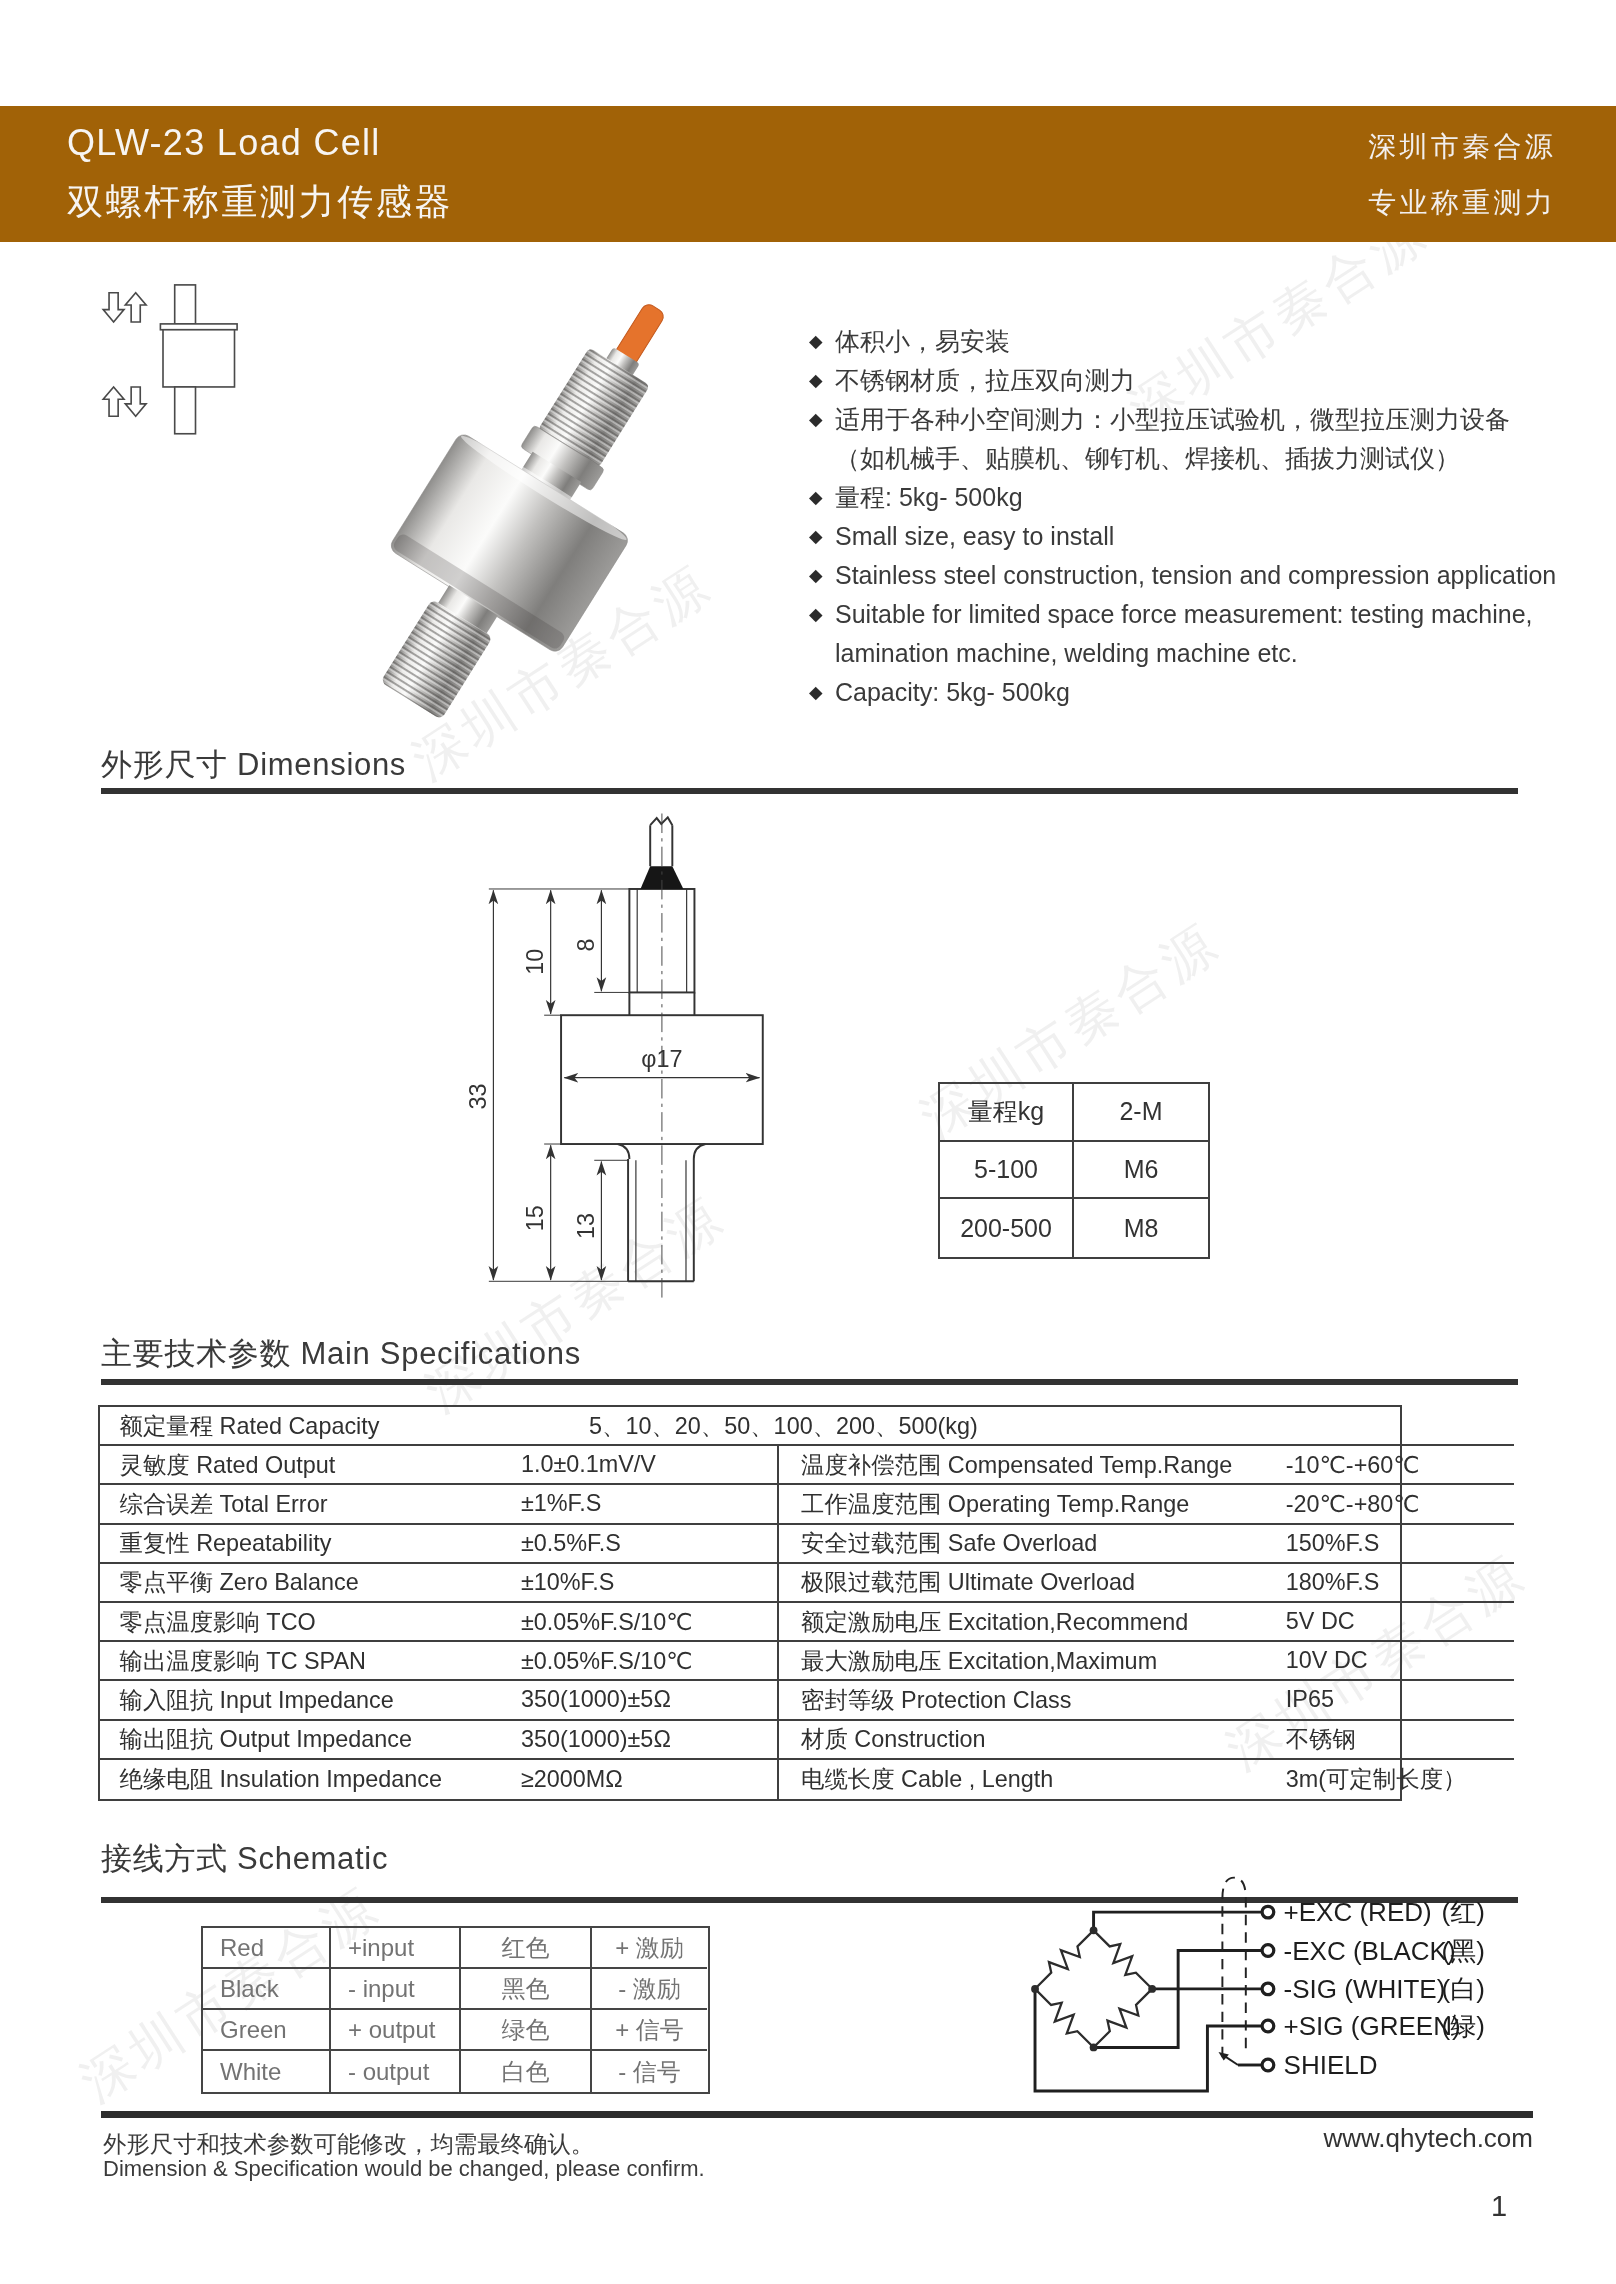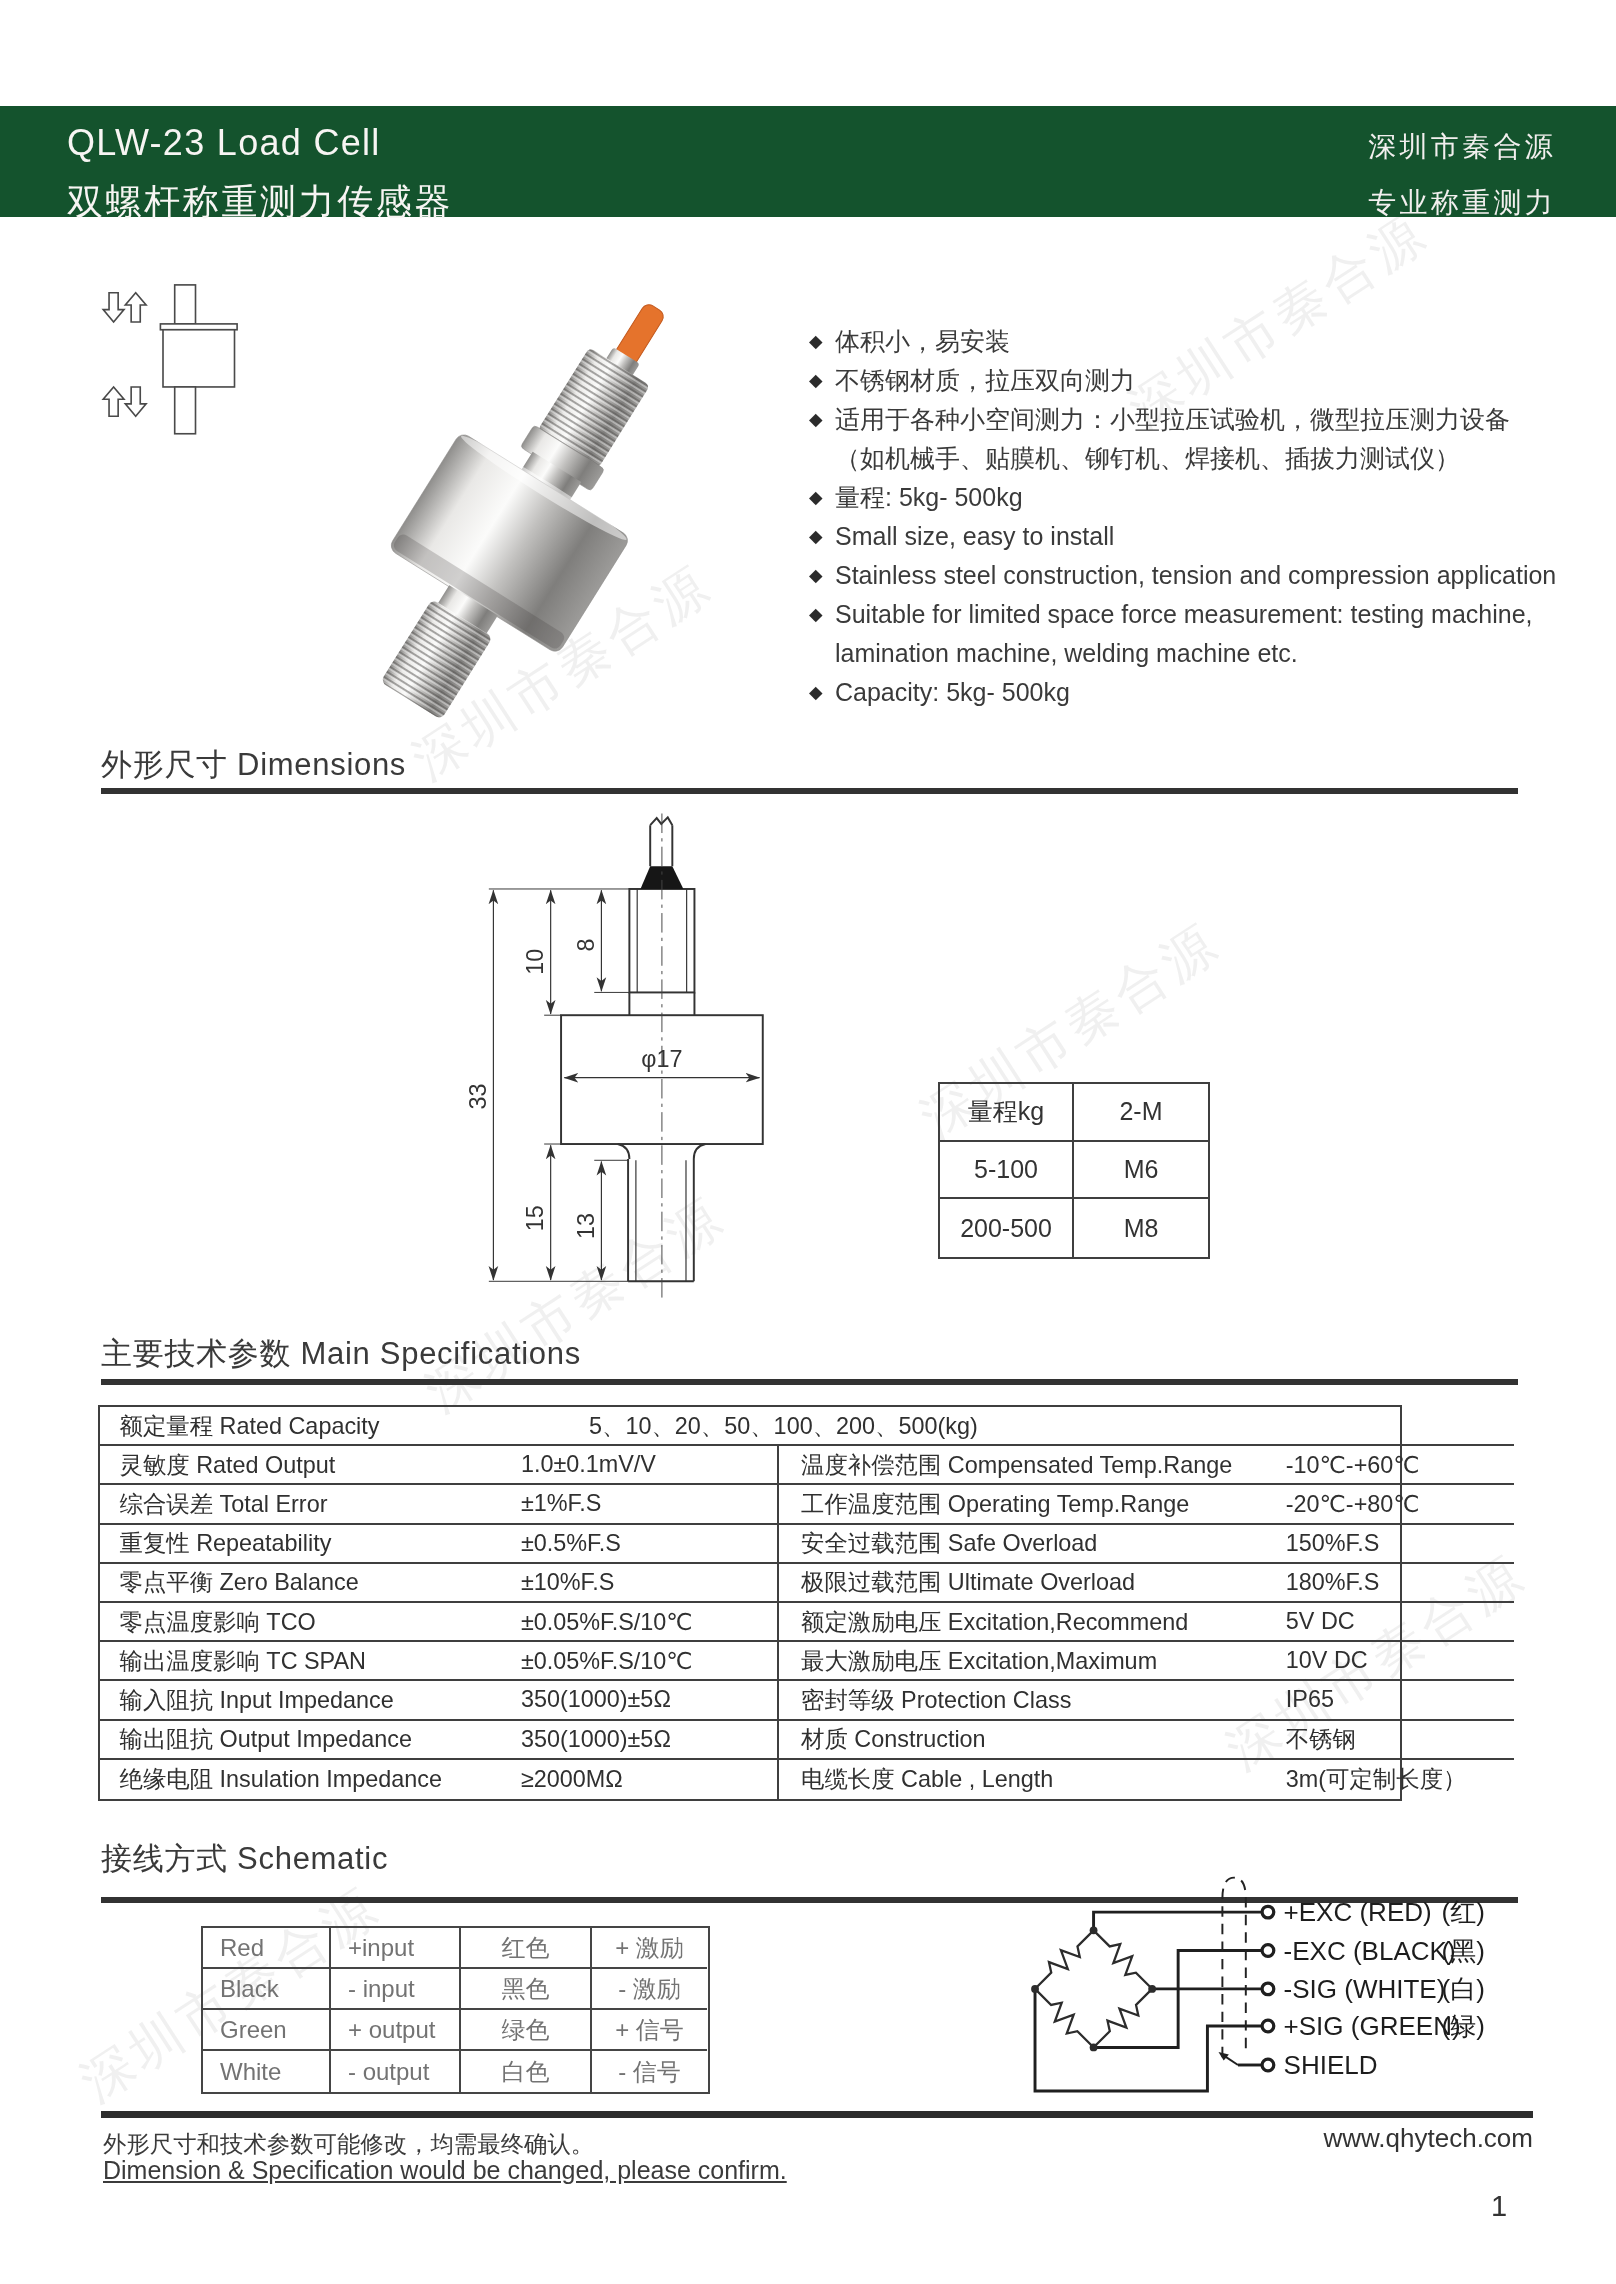--- a/index.html
+++ b/index.html
@@ -1,21 +1,21 @@
 <!DOCTYPE html>
 <html style="font-size:10.4px"><head>
 <meta charset="utf-8">
 <style>
   * { margin:0; padding:0; box-sizing:border-box; }
   html,body { background:#ffffff; }
   body { font-family:"Liberation Sans","DejaVu Sans",sans-serif; color:#2e2e2e; }
   .page { position:relative; width:1616px; height:2284px; background:#fff; overflow:hidden; }
 
   
-  .header-bar { position:absolute; left:0; top:106px; width:1616px; height:111px; background:#14532d; }
+  .header-bar { position:absolute; left:0; top:106px; width:1616px; height:136px; background:#a16207; }
   .header-title-en { position:absolute; left:67px; top:15.6px; font-size:36px; font-weight:500; color:#f7f5f3; letter-spacing:1.3px; }
   .header-title-cn { position:absolute; left:67px; top:72px; font-size:36px; font-weight:500; color:#f7f5f3; letter-spacing:2.6px; }
   .header-right { position:absolute; right:60px; top:0; height:136px; text-align:right; }
   .header-company { position:absolute; right:0; top:22px; font-size:28px; color:#f2efee; letter-spacing:3.3px; white-space:nowrap; }
   .header-tagline { position:absolute; right:0; top:78px; font-size:28px; color:#f2efee; letter-spacing:3.3px; white-space:nowrap; }
 
   
   .features { position:absolute; left:809px; top:322px; width:794px; }
   .feat-line { display:flex; align-items:center; height:39px; font-size:25px; color:#3a3a3a; white-space:nowrap; }
   .feat-line .diamond { font-size:17.6px; width:26px; color:#2b2b2b; flex:0 0 26px; }
@@ -45,21 +45,21 @@
   .wire-table { position:absolute; left:201px; top:1926px; width:509px; height:168px; border:2px solid #454545; display:grid; grid-template-columns:128px 130px 131px 115px; grid-template-rows:repeat(4,1fr); }
   .wire-table .cell { display:flex; align-items:center; font-size:24px; color:#737373; border-right:2px solid #454545; border-bottom:2px solid #454545; white-space:nowrap; }
   .wire-table .cell.p { padding-left:17px; }
   .wire-table .cell.ctr { justify-content:center; padding-left:0; }
   .wire-table .cell.lastcol { border-right:none; }
   .wire-table .cell.lastrow { border-bottom:none; }
 
   
   .footer-rule { position:absolute; left:101px; top:2111px; width:1432px; height:6.5px; background:#2e2e2e; }
   .note-cn { position:absolute; left:103px; top:2128px; font-size:23.4px; color:#3b3b3b; }
-  .note-en { position:absolute; left:103px; top:2156px; font-size:25px; color:#3b3b3b;text-decoration:underline; }
+  .note-en { position:absolute; left:103px; top:2156px; font-size:22px; color:#3b3b3b; }
   .website { position:absolute; right:83px; top:2123px; font-size:26px; color:#333; }
   .page-num { position:absolute; left:1491px; top:2190px; font-size:29px; color:#333; }
 
   
   .wm { position:absolute; font-size:52px; letter-spacing:5.2px; color:rgba(50,50,50,0.075); transform:rotate(-33deg); white-space:nowrap; pointer-events:none; }
 
   svg text { font-family:"Liberation Sans","DejaVu Sans",sans-serif; }
 </style>
 </head>
 <body>

